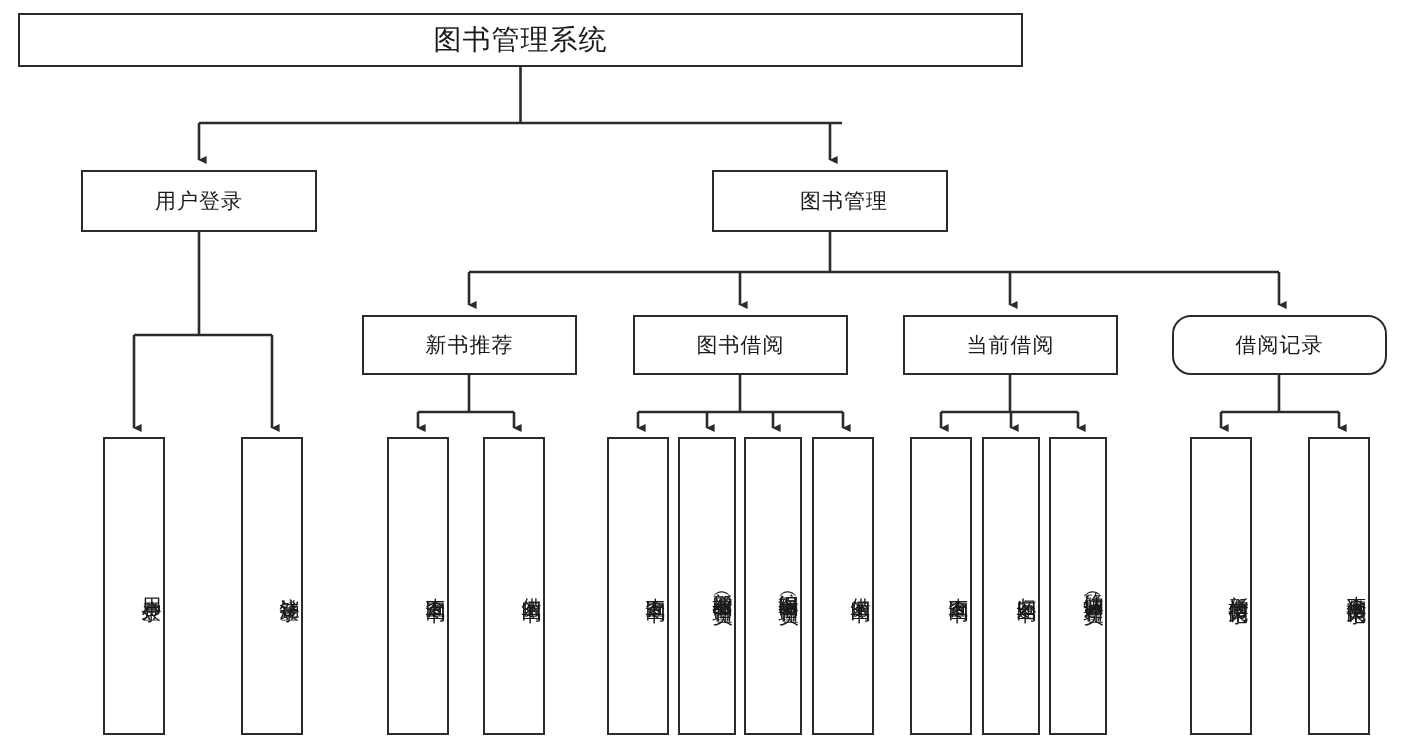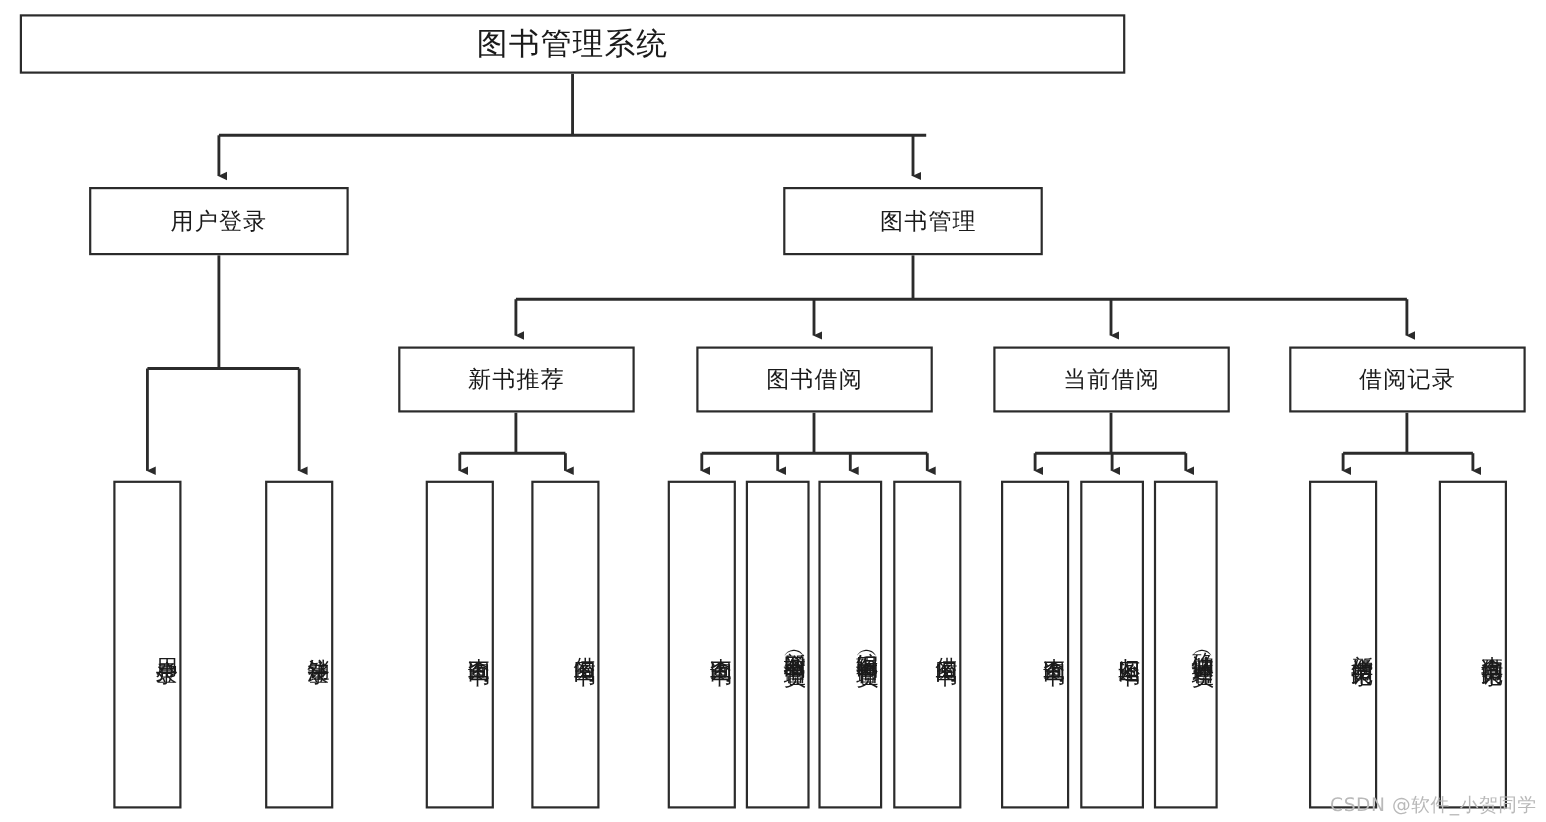--- a/index.html
+++ b/index.html
@@ -123,35 +123,34 @@
   </svg>
 
   <div class="node root" style="left:18px; top:13px; width:1005px; height:54px;">图书管理系统</div>
 
   <div class="node h" style="left:81px; top:170px; width:236px; height:62px;">用户登录</div>
   <div class="node h" style="left:712px; top:170px; width:236px; height:62px;padding-left:28px;">图书管理</div>
 
   <div class="node h" style="left:633px; top:315px; width:215px; height:60px;">图书借阅</div>
   <div class="node h" style="left:362px; top:315px; width:215px; height:60px;">新书推荐</div>
   <div class="node h" style="left:903px; top:315px; width:215px; height:60px;">当前借阅</div>
-  <div class="node h" style="left:1172px; top:315px; width:215px; height:60px;">借阅记录</div>
+  <div class="node h" style="left:1172px; top:315px; width:215px; height:60px;border-radius:19px;">借阅记录</div>
 
   <div class="node vert" style="left:103px; top:437px; width:62px; height:298px;">用户登录</div>
   <div class="node vert" style="left:241px; top:437px; width:62px; height:298px;">注销登录</div>
 
   <div class="node vert" style="left:387px; top:437px; width:62px; height:298px;">查询图书</div>
   <div class="node vert" style="left:483px; top:437px; width:62px; height:298px;">借阅图书</div>
 
   <div class="node vert" style="left:607px; top:437px; width:62px; height:298px;">查询图书</div>
   <div class="node vert tall" style="left:678px; top:437px; width:58px; height:298px;">新增图书（管理员）</div>
   <div class="node vert tall" style="left:744px; top:437px; width:58px; height:298px;">编辑图书（管理员）</div>
   <div class="node vert" style="left:812px; top:437px; width:62px; height:298px;">借阅图书</div>
 
   <div class="node vert" style="left:910px; top:437px; width:62px; height:298px;">查询图书</div>
   <div class="node vert" style="left:982px; top:437px; width:58px; height:298px;">归还图书</div>
   <div class="node vert tall" style="left:1049px; top:437px; width:58px; height:298px;">确认归还（管理员）</div>
 
   <div class="node vert" style="left:1190px; top:437px; width:62px; height:298px;">新增借阅记录</div>
   <div class="node vert" style="left:1308px; top:437px; width:62px; height:298px;">查询借阅记录</div>
 
-  <div class="watermark">CSDN @软件_小贺同学</div>
 
 </div>
 
 </body></html>

